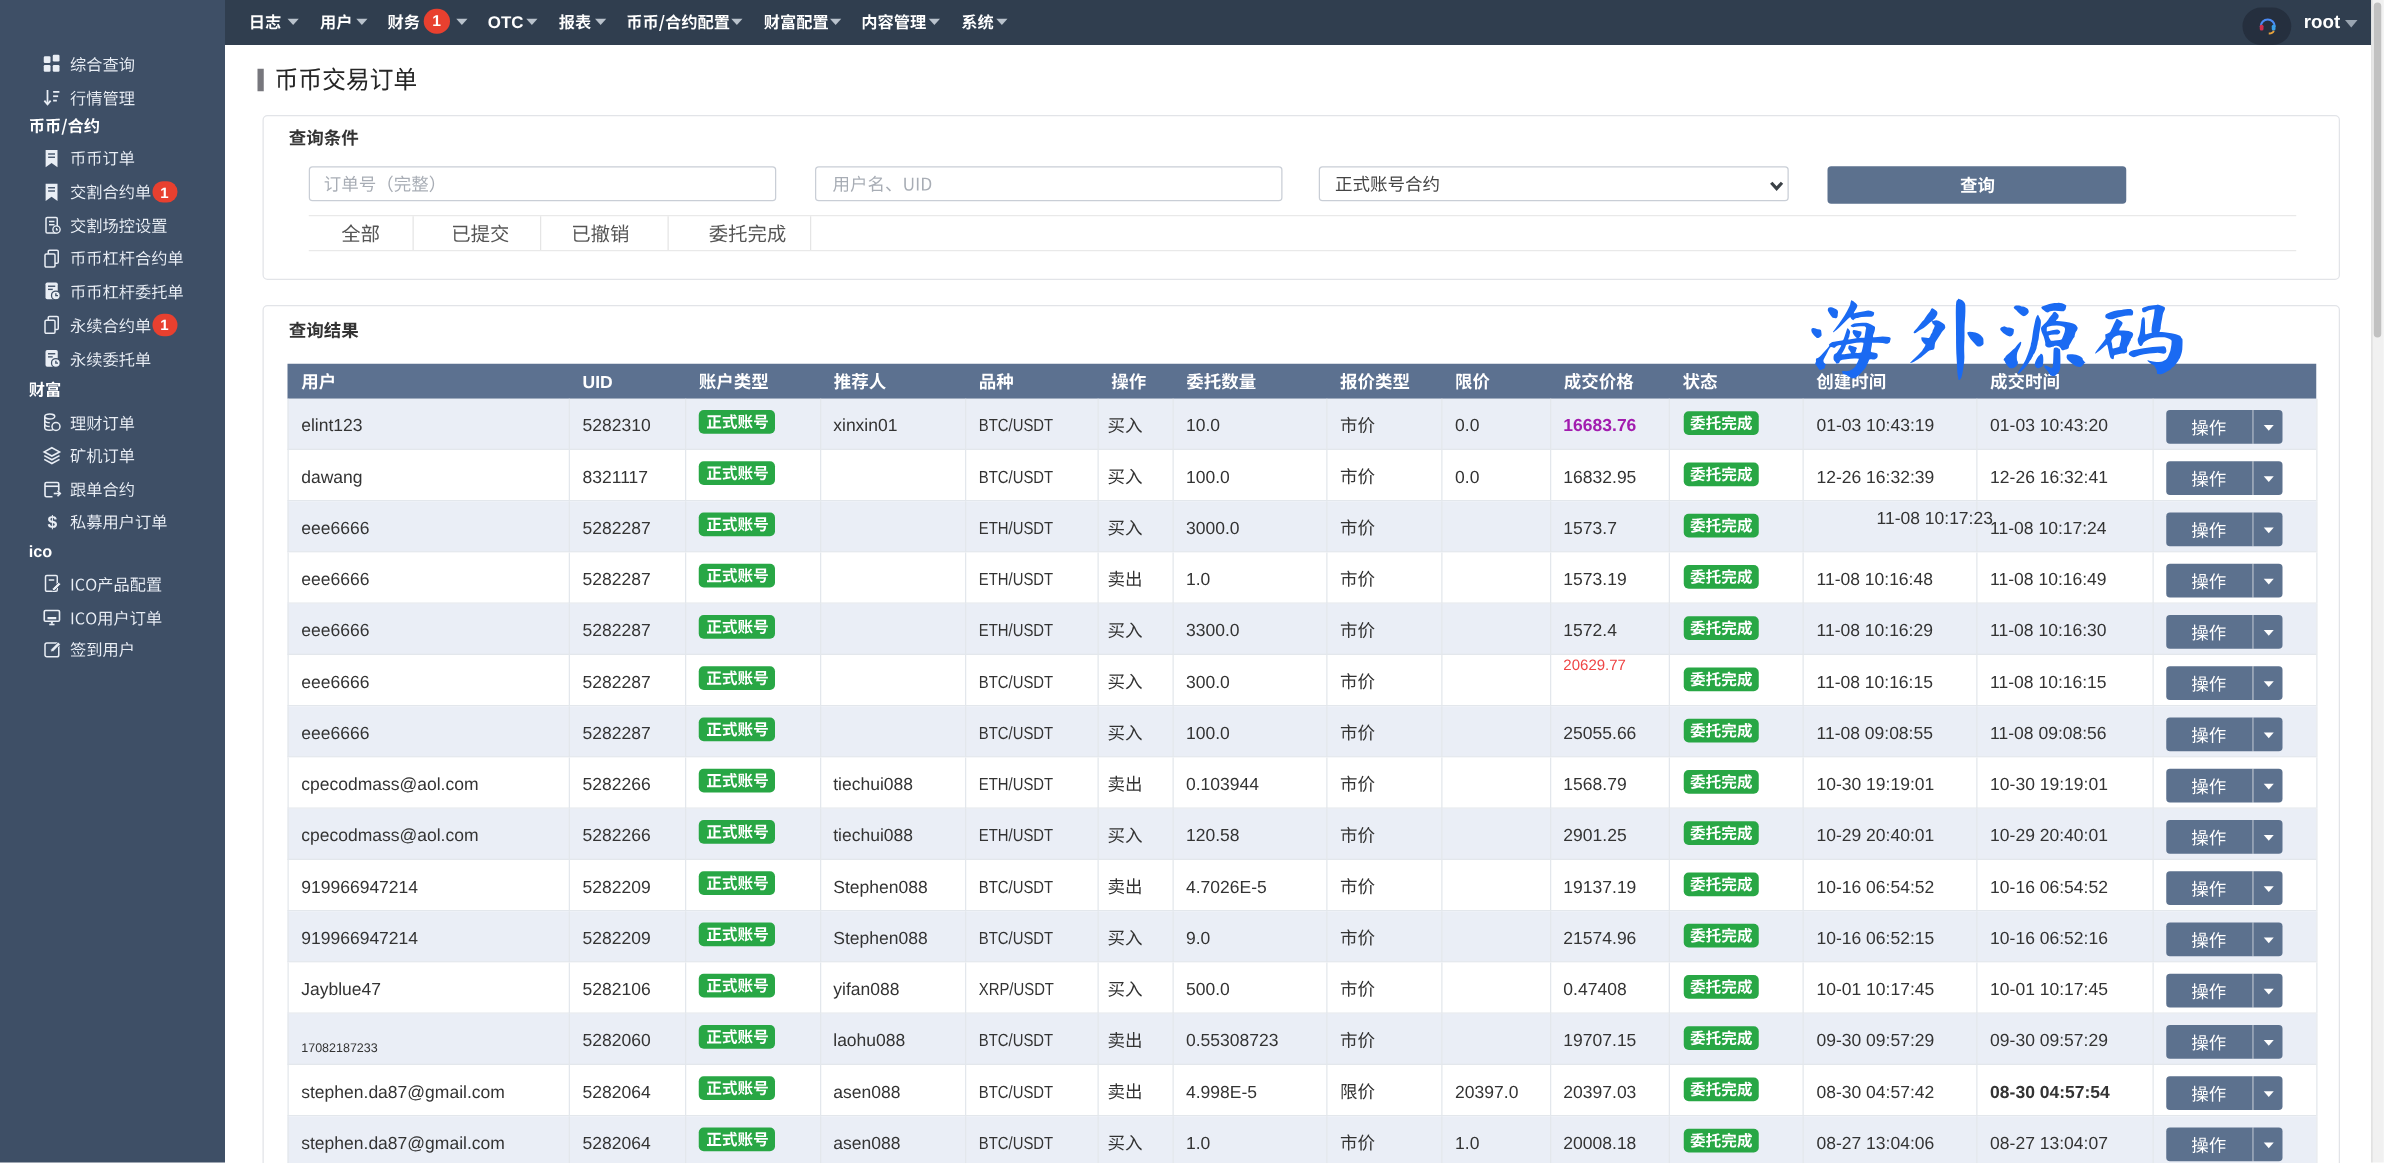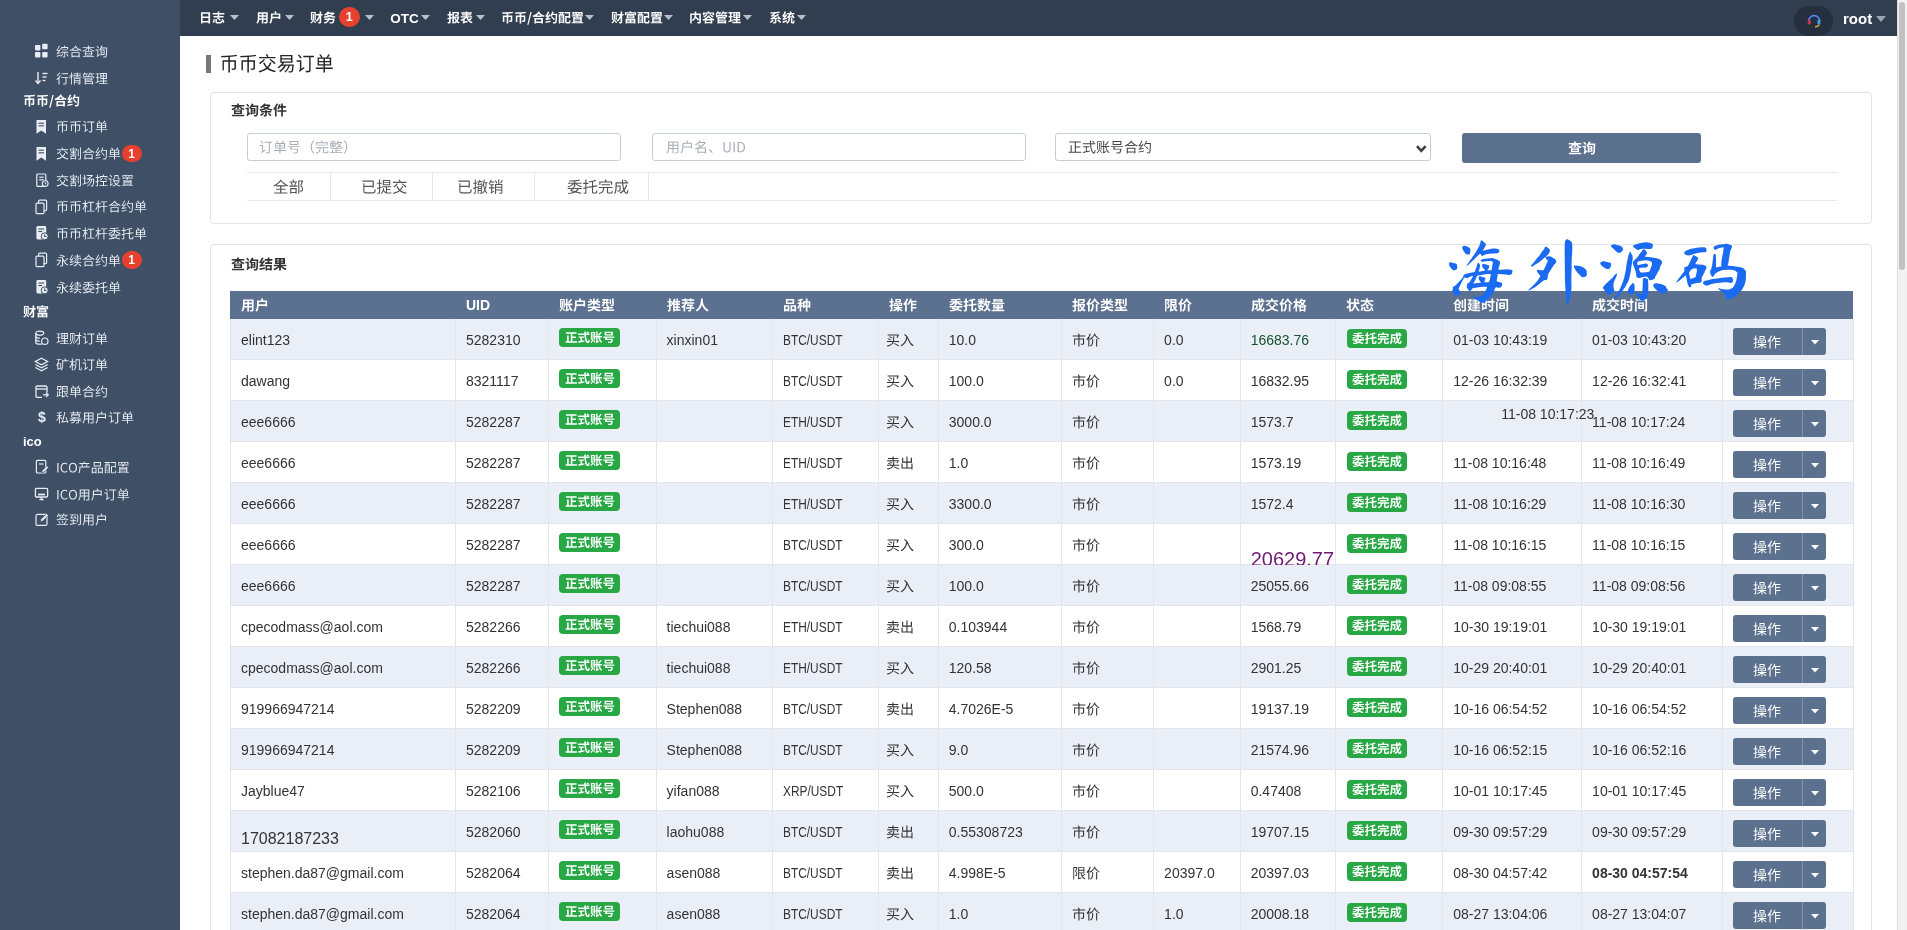--- a/index.html
+++ b/index.html
@@ -424,21 +424,21 @@
 <div class="lat" style="left:666.6px;top:339.5px;transform:translateY(-50%);font-size:14px;color:#333;font-weight:normal;">xinxin01</div>
 <div class="lat" style="left:783.3px;top:339.5px;transform:translateY(-50%) scaleX(0.85);transform-origin:0 50%;font-size:14px;color:#333">BTC/USDT</div>
 <svg class="t" style="left:886.358px;top:332.5px" width="28.0" height="14">
     <use href="#buy" fill="#333"></use>
   </svg>
 <div class="lat" style="left:948.8px;top:339.5px;transform:translateY(-50%);font-size:14px;color:#333;font-weight:normal;">10.0</div>
 <svg class="t" style="left:1072.2px;top:332.5px" width="28.0" height="14">
     <use href="#mkt" fill="#333"></use>
   </svg>
 <div class="lat" style="left:1164.1px;top:339.5px;transform:translateY(-50%);font-size:14px;color:#333;font-weight:normal;">0.0</div>
-<div class="lat" style="left:1250.7px;top:339.5px;transform:translateY(-50%);font-size:14px;color:#14532d;font-weight:normal;">16683.76</div>
+<div class="lat" style="left:1250.7px;top:339.5px;transform:translateY(-50%);font-size:14px;color:#a21caf;font-weight:bold;">16683.76</div>
 <div class="a" style="left:1347px;top:328.5px;width:59.5px;height:19px;border-radius:4px;background:#28a745"></div>
 <svg class="t" style="left:1351.7px;top:331.75px" width="50.0" height="12.5">
     <use href="#bdg2" fill="#fff"></use>
   </svg>
 <div class="lat" style="left:1453.2px;top:339.5px;transform:translateY(-50%);font-size:14px;color:#333;font-weight:normal;">01-03 10:43:19</div>
 <div class="lat" style="left:1592.1px;top:339.5px;transform:translateY(-50%);font-size:14px;color:#333;font-weight:normal;">01-03 10:43:20</div>
 <div class="a" style="left:1732.8px;top:328.4px;width:69.2px;height:27px;background:#5c718e;border-radius:3px 0 0 3px"></div>
 <svg class="t" style="left:1753.4px;top:334.9px" width="28.0" height="14">
     <use href="#btnop" fill="#fff"></use>
   </svg>
@@ -655,21 +655,21 @@
     <use href="#bdg1" fill="#fff"></use>
   </svg>
 <div class="lat" style="left:783.3px;top:544.5px;transform:translateY(-50%) scaleX(0.85);transform-origin:0 50%;font-size:14px;color:#333">BTC/USDT</div>
 <svg class="t" style="left:886.358px;top:537.5px" width="28.0" height="14">
     <use href="#buy" fill="#333"></use>
   </svg>
 <div class="lat" style="left:948.8px;top:544.5px;transform:translateY(-50%);font-size:14px;color:#333;font-weight:normal;">300.0</div>
 <svg class="t" style="left:1072.2px;top:537.5px" width="28.0" height="14">
     <use href="#mkt" fill="#333"></use>
   </svg>
-<div class="lat" style="left:1250.7px;top:559px;transform:translateY(-50%);font-size:20px;color:#701a75;font-weight:normal;">20629.77</div>
+<div class="lat" style="left:1250.7px;top:532px;transform:translateY(-50%);font-size:12px;color:#ef4444;font-weight:normal;">20629.77</div>
 <div class="a" style="left:1347px;top:533.5px;width:59.5px;height:19px;border-radius:4px;background:#28a745"></div>
 <svg class="t" style="left:1351.7px;top:536.75px" width="50.0" height="12.5">
     <use href="#bdg2" fill="#fff"></use>
   </svg>
 <div class="lat" style="left:1453.2px;top:544.5px;transform:translateY(-50%);font-size:14px;color:#333;font-weight:normal;">11-08 10:16:15</div>
 <div class="lat" style="left:1592.1px;top:544.5px;transform:translateY(-50%);font-size:14px;color:#333;font-weight:normal;">11-08 10:16:15</div>
 <div class="a" style="left:1732.8px;top:533.4px;width:69.2px;height:27px;background:#5c718e;border-radius:3px 0 0 3px"></div>
 <svg class="t" style="left:1753.4px;top:539.9px" width="28.0" height="14">
     <use href="#btnop" fill="#fff"></use>
   </svg>
@@ -968,21 +968,21 @@
 <div class="a" style="left:937.8px;top:811px;width:1px;height:41px;background:#e3e7ec"></div>
 <div class="a" style="left:1061.2px;top:811px;width:1px;height:41px;background:#e3e7ec"></div>
 <div class="a" style="left:1153.1px;top:811px;width:1px;height:41px;background:#e3e7ec"></div>
 <div class="a" style="left:1239.7px;top:811px;width:1px;height:41px;background:#e3e7ec"></div>
 <div class="a" style="left:1335.2px;top:811px;width:1px;height:41px;background:#e3e7ec"></div>
 <div class="a" style="left:1442.2px;top:811px;width:1px;height:41px;background:#e3e7ec"></div>
 <div class="a" style="left:1581.1px;top:811px;width:1px;height:41px;background:#e3e7ec"></div>
 <div class="a" style="left:1721.9px;top:811px;width:1px;height:41px;background:#e3e7ec"></div>
 <div class="a" style="left:230px;top:811px;width:1px;height:41px;background:#e3e7ec"></div>
 <div class="a" style="left:1853px;top:811px;width:1px;height:41px;background:#e3e7ec"></div>
-<div class="lat" style="left:241px;top:839px;transform:translateY(-50%);font-size:16px;color:#333;font-weight:normal;">17082187233</div>
+<div class="lat" style="left:241px;top:839px;transform:translateY(-50%);font-size:10px;color:#333;font-weight:normal;">17082187233</div>
 <div class="lat" style="left:466px;top:831.5px;transform:translateY(-50%);font-size:14px;color:#333;font-weight:normal;">5282060</div>
 <div class="a" style="left:559.3px;top:820px;width:61px;height:18.5px;border-radius:4px;background:#28a745"></div>
 <svg class="t" style="left:564.8px;top:822.95px" width="50.0" height="12.5">
     <use href="#bdg1" fill="#fff"></use>
   </svg>
 <div class="lat" style="left:666.6px;top:831.5px;transform:translateY(-50%);font-size:14px;color:#333;font-weight:normal;">laohu088</div>
 <div class="lat" style="left:783.3px;top:831.5px;transform:translateY(-50%) scaleX(0.85);transform-origin:0 50%;font-size:14px;color:#333">BTC/USDT</div>
 <svg class="t" style="left:886.204px;top:824.5px" width="28.0" height="14">
     <use href="#sell" fill="#333"></use>
   </svg>

